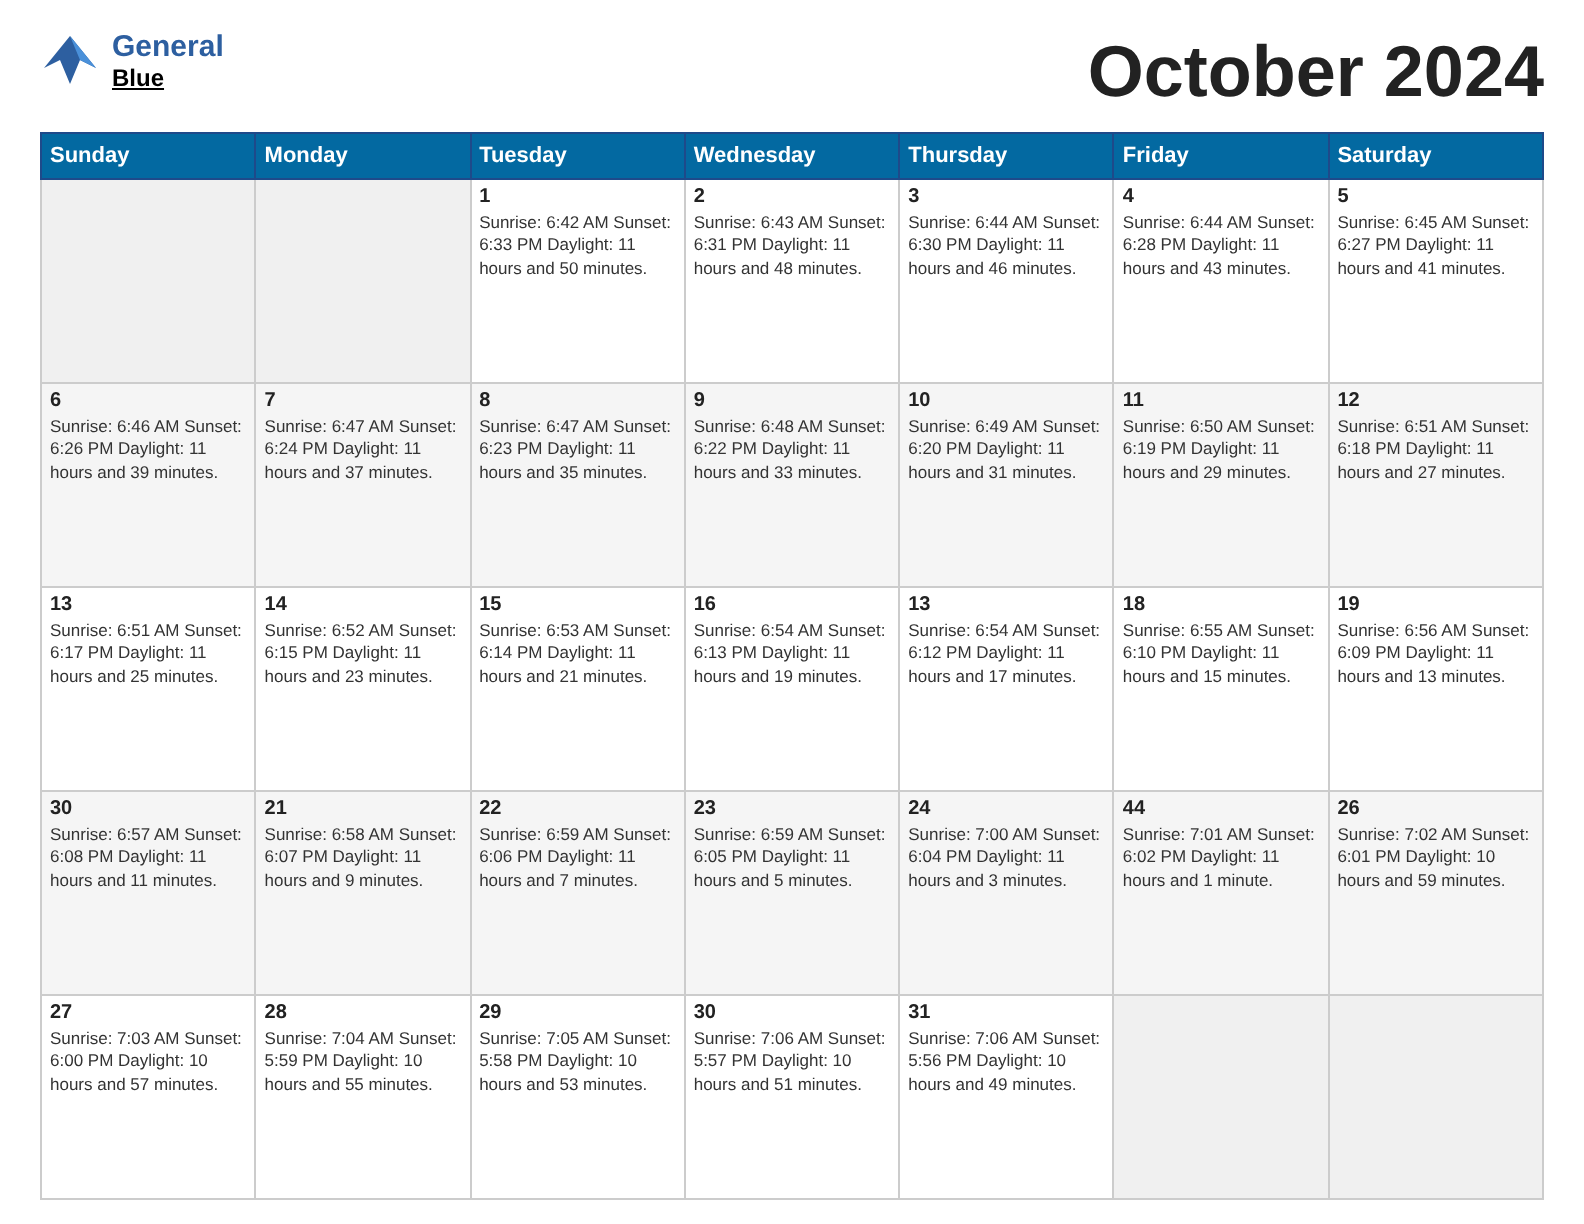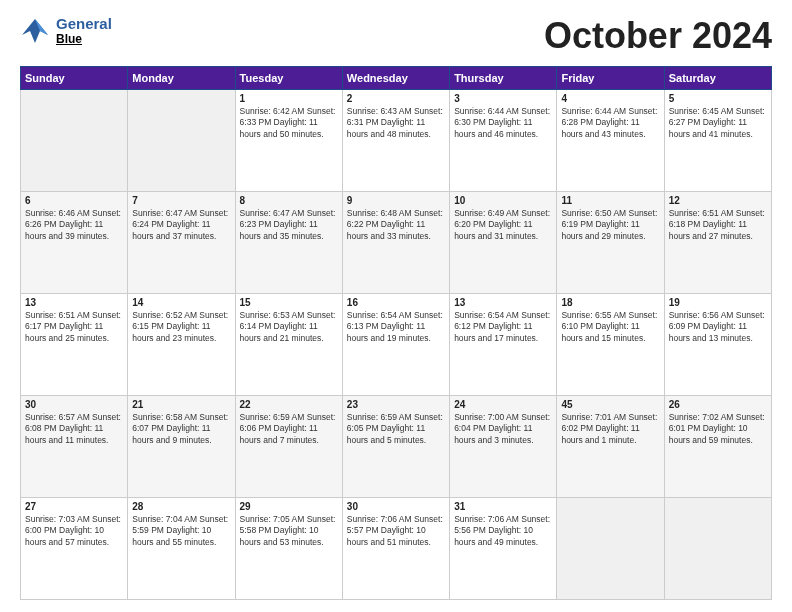--- a/index.html
+++ b/index.html
@@ -18,21 +18,21 @@
       flex-direction: column;
     }
     .header {
       display: flex;
       justify-content: space-between;
       align-items: flex-start;
       margin-bottom: 10px;
     }
     .logo {
       display: flex;
-      align-items: center;
+      align-items: flex-start;
       gap: 6px;
     }
     .logo-text {
       font-size: 18px;
       font-weight: bold;
       color: #2d5fa0;
       line-height: 1.1;
     }
     .logo-bird {
       width: 30px;
@@ -53,21 +53,21 @@
       margin-top: 2px;
     }
     .calendar {
       flex: 1;
       border: 1px solid #bbb;
       border-collapse: collapse;
       width: 100%;
       table-layout: fixed;
     }
     .calendar th {
-      background: #4c1d95;
+      background: #0369a1;
       color: #fff;
       font-size: 11px;
       font-weight: bold;
       padding: 5px 4px;
       text-align: left;
       border: 1px solid #1e4a8a;
     }
     .calendar td {
       border: 1px solid #ccc;
       vertical-align: top;
@@ -283,21 +283,21 @@
 Sunset: 6:05 PM
 Daylight: 11 hours and 5 minutes.</div>
           </td>
           <td>
             <span class="day-num">24</span>
             <div class="day-info">Sunrise: 7:00 AM
 Sunset: 6:04 PM
 Daylight: 11 hours and 3 minutes.</div>
           </td>
           <td>
-            <span class="day-num">45</span>
+            <span class="day-num">44</span>
             <div class="day-info">Sunrise: 7:01 AM
 Sunset: 6:02 PM
 Daylight: 11 hours and 1 minute.</div>
           </td>
           <td>
             <span class="day-num">26</span>
             <div class="day-info">Sunrise: 7:02 AM
 Sunset: 6:01 PM
 Daylight: 10 hours and 59 minutes.</div>
           </td>

